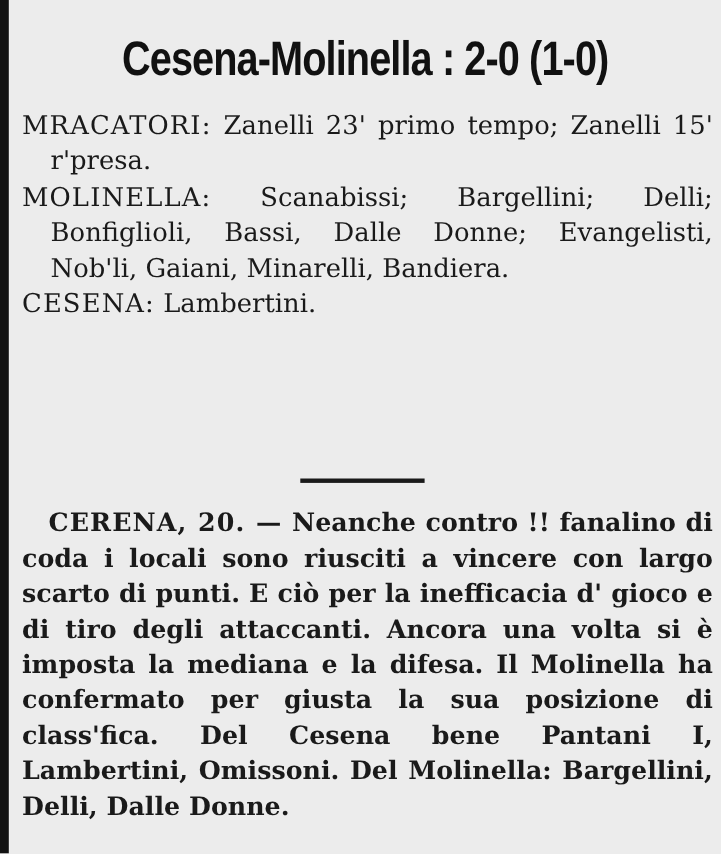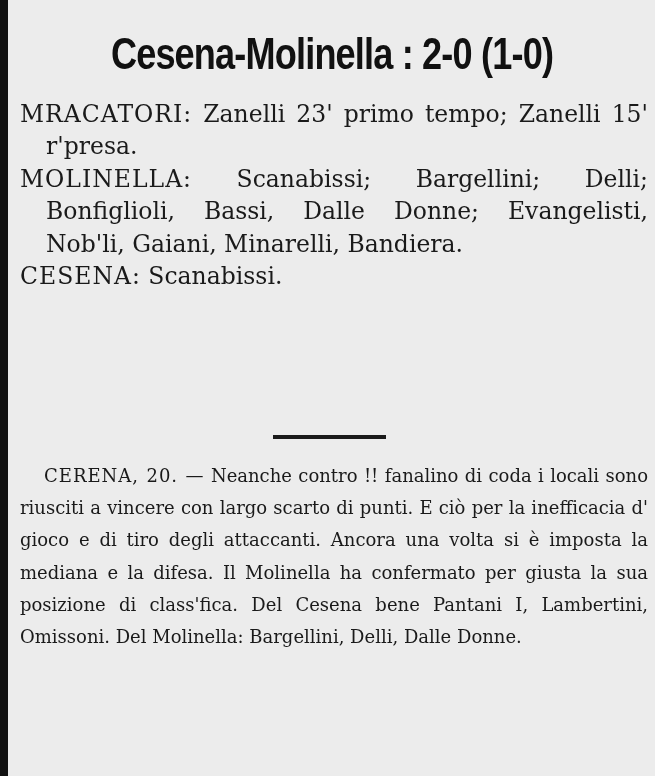--- a/index.html
+++ b/index.html
@@ -37,22 +37,22 @@
     text-align: justify;
   }
   .lineup p { margin: 0; text-indent: 0; padding-left: 26px; text-indent: -26px; }
   .lineup .label { letter-spacing: 1px; }
   .divider {
     position: absolute; top: 423px; left: 259px; width: 113px; height: 4px;
     background: #1a1a1a;
   }
   .article {
     position: absolute; top: 448px; left: 6px; width: 628px;
-    font-weight: normal;
-    font-size: 18px;
+    font-weight: bold;
+    font-size: 23px;
     line-height: 32.2px;
     text-align: justify;
   }
   .article p { margin: 0; text-indent: 24px; }
   .article .dateline { letter-spacing: 1px; }
 </style>
 </head>
 <body>
 
 <div class="left-rule"></div>
@@ -65,21 +65,21 @@
     <p>
       <span class="label">MRACATORI:</span>
       <span>Zanelli 23' primo tempo; Zanelli 15' r'presa.</span>
     </p>
     <p>
       <span class="label">MOLINELLA:</span>
       <span>Scanabissi; Bargellini; Delli; Bonfiglioli, Bassi, Dalle Donne; Evangelisti, Nob'li, Gaiani, Minarelli, Bandiera.</span>
     </p>
     <p>
       <span class="label">CESENA:</span>
-      <span>Scanabissi.</span>
+      <span>Lambertini.</span>
     </p>
   </div>
 
   <div class="divider"></div>
 
   <div class="article">
     <p>
       <span class="dateline">CERENA, 20. —</span>
       <span>Neanche contro !! fanalino di coda i locali sono riusciti a vincere con largo scarto di punti. E ciò per la inefficacia d' gioco e di tiro degli attaccanti. Ancora una volta si è imposta la mediana e la difesa. Il Molinella ha confermato per giusta la sua posizione di class'fica. Del Cesena bene Pantani I, Lambertini, Omissoni. Del Molinella: Bargellini, Delli, Dalle Donne.</span>
     </p>

